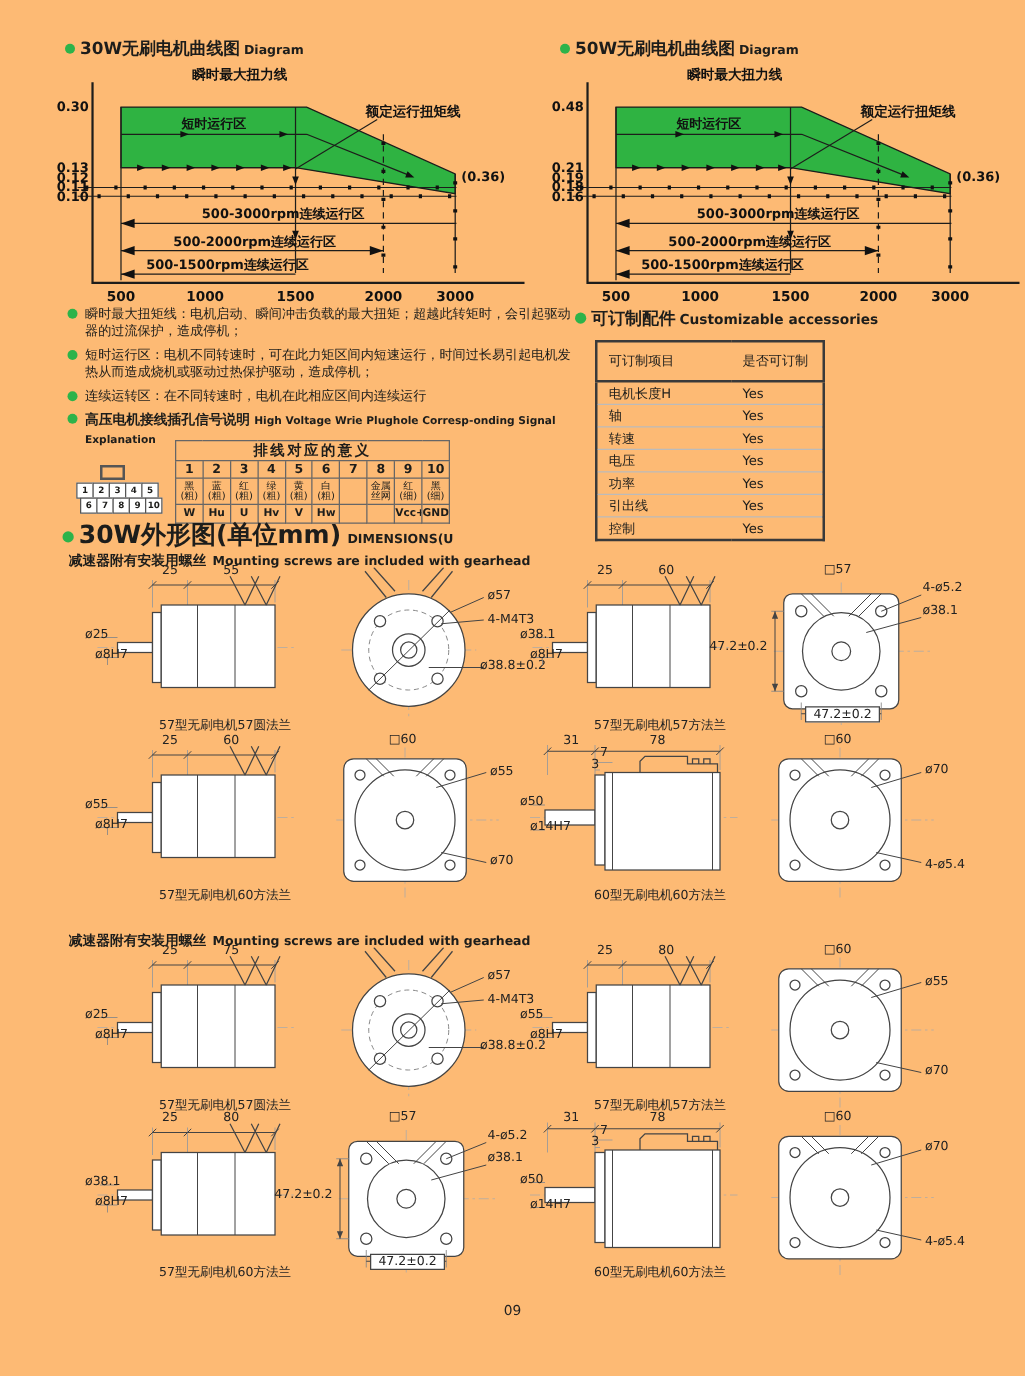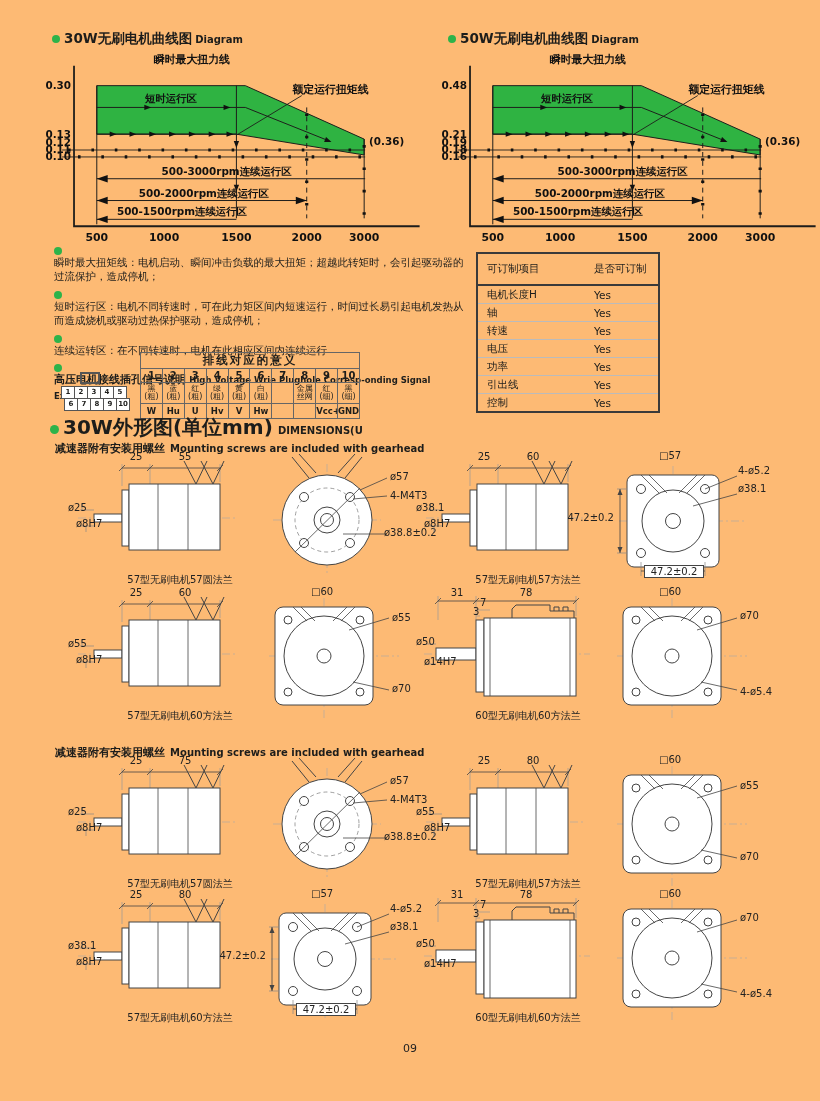--- a/index.html
+++ b/index.html
@@ -15,21 +15,21 @@
   .chart-svg{width:392px;height:203px;display:block;margin-top:2px;}
   .chart-svg text{fill:#111;}
   .yt{font:bold 10.5px "DejaVu Sans",sans-serif;text-anchor:end;}
   .xt{font:bold 11px "DejaVu Sans",sans-serif;text-anchor:middle;}
   .cl{font:bold 11px "DejaVu Sans",sans-serif;text-anchor:middle;}
   .cl2{font:bold 10.5px "DejaVu Sans",sans-serif;text-anchor:middle;}
   .zl{font:bold 10.5px "DejaVu Sans",sans-serif;text-anchor:middle;}
   .pk{font:bold 10.5px "DejaVu Sans",sans-serif;text-anchor:start;}
   
   .notes{position:absolute;left:54px;top:244px;width:412px;}
-  .notes .item{display:flex;margin-bottom:4px;flex-direction:column;}
+  .notes .item{display:flex;margin-bottom:4px;}
   .notes .dot{flex:none;width:8px;height:8px;margin:3px 6px 0 0;}
   .note-text{font-size:10.5px;line-height:1.38;}
   .sig-zh{font-weight:bold;font-size:11px;}
   .sig-en{font-weight:bold;font-size:8.5px;}
   
   .connector{position:absolute;left:62px;top:372px;}
   .plug{width:16px;height:8px;border:2px solid #555;margin:0 auto 2px 18px;}
   .connector .crow{display:flex;}
   .connector .crow.b{margin-left:3px;margin-top:-1px;}
   .connector .cell{width:12px;height:11px;border:1px solid #555;font-size:7px;font-weight:bold;
@@ -352,20 +352,23 @@
             <td></td>
             <td></td>
             <td>Vcc+5V</td>
             <td>GND</td>
     </tr>
   </tbody>
       </table>
 </div>
 
 <div class="acc">
+  <div>
+    <span class="dot"></span><span class="acc-zh">可订制配件</span><span class="acc-en">Customizable accessories</span>
+  </div>
   <table class="at">
     <tbody>
           <tr class="hd">
       <td>可订制项目</td>
       <td style="width:64px">是否可订制</td>
     </tr>
     <tr class="r">
             <td>电机长度H</td>
             <td>Yes</td>
           </tr>

